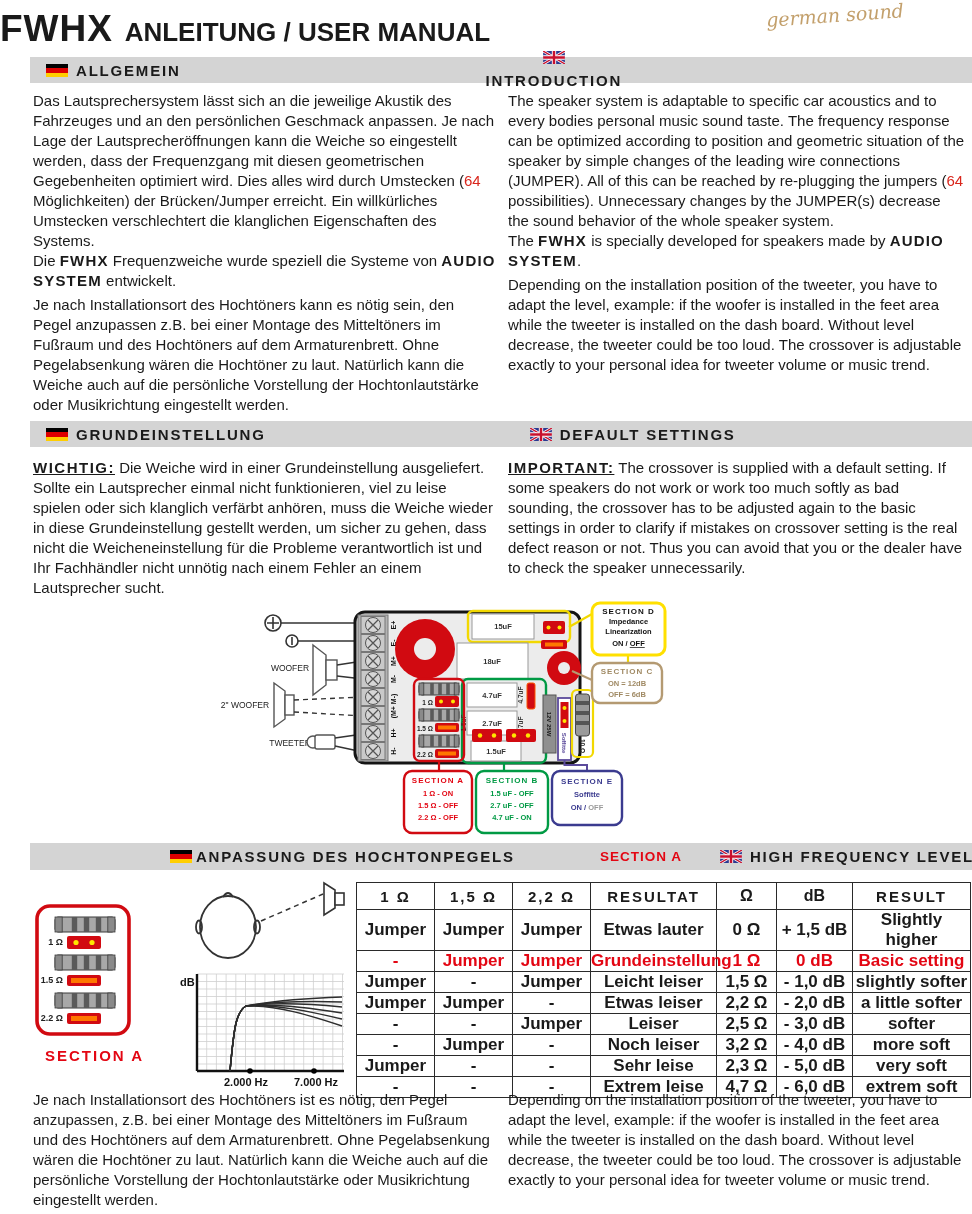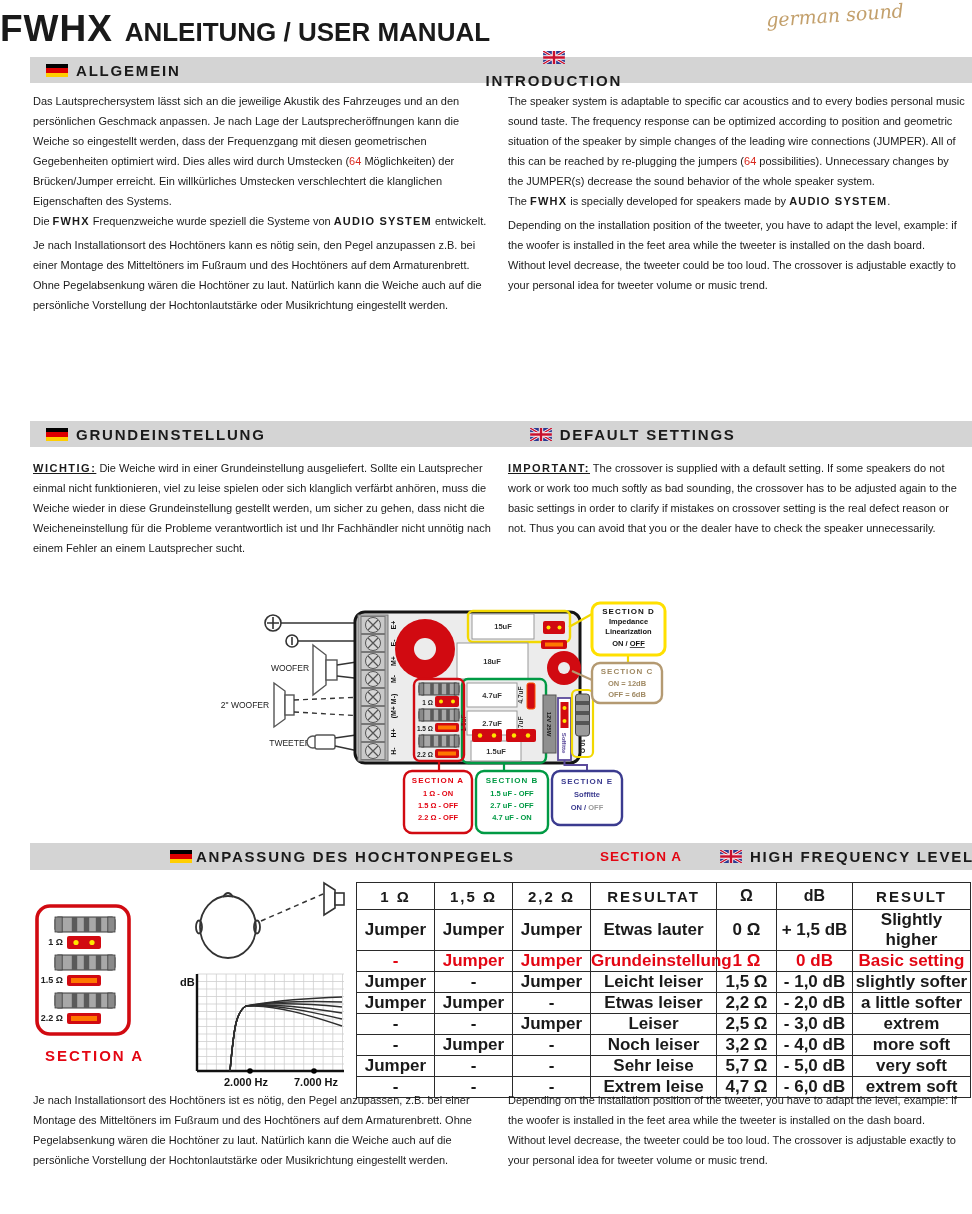--- a/index.html
+++ b/index.html
@@ -19,21 +19,21 @@
   
   .bar { left:30px; width:944px; height:26px; background:#d4d4d4;
          display:flex; align-items:center; font-size:15px; }
   .bar .grp { display:flex; align-items:center; gap:8px; }
   .bar .lbl { font-weight:700; letter-spacing:1.8px; font-size:15px; }
   .flag-de { width:22px; height:13px; display:inline-block;
     background:linear-gradient(#000 33%, #d00 33%, #d00 66%, #ffce00 66%); }
   .flag-uk { width:22px; height:13px; display:inline-block; }
   .badge-red { color:#e30613; font-weight:700; letter-spacing:1px; font-size:13.5px; }
   
-  .col { font-size:11px; line-height:20px; text-align:left; }
+  .col { font-size:15px; line-height:20px; text-align:left; }
   .col-l { left:33px;  width:463px; }
   .col-r { left:508px; width:457px; }
   .red   { color:#d9261c; }
   .brandw { font-weight:700; letter-spacing:1.2px; }
   .kw { font-weight:700; letter-spacing:1.5px; text-decoration:underline; }
   .p2 { margin-top:4px; }
   
   table.jt { border-collapse:collapse; table-layout:fixed; width:614px; }
   table.jt th, table.jt td { border:1.6px solid #2a2a2a; text-align:center;
     font-weight:700; padding:0; }
@@ -546,37 +546,37 @@
         <td>- 2,0 dB</td>
         <td>a little softer</td>
       </tr>
       <tr>
         <td>-</td>
         <td>-</td>
         <td>Jumper</td>
         <td>Leiser</td>
         <td>2,5 Ω</td>
         <td>- 3,0 dB</td>
-        <td>extrem</td>
+        <td>softer</td>
       </tr>
       <tr>
         <td>-</td>
         <td>Jumper</td>
         <td>-</td>
         <td>Noch leiser</td>
         <td>3,2 Ω</td>
         <td>- 4,0 dB</td>
         <td>more soft</td>
       </tr>
       <tr>
         <td>Jumper</td>
         <td>-</td>
         <td>-</td>
         <td>Sehr leise</td>
-        <td>5,7 Ω</td>
+        <td>2,3 Ω</td>
         <td>- 5,0 dB</td>
         <td>very soft</td>
       </tr>
       <tr>
         <td>-</td>
         <td>-</td>
         <td>-</td>
         <td>Extrem leise</td>
         <td>4,7 Ω</td>
         <td>- 6,0 dB</td>

